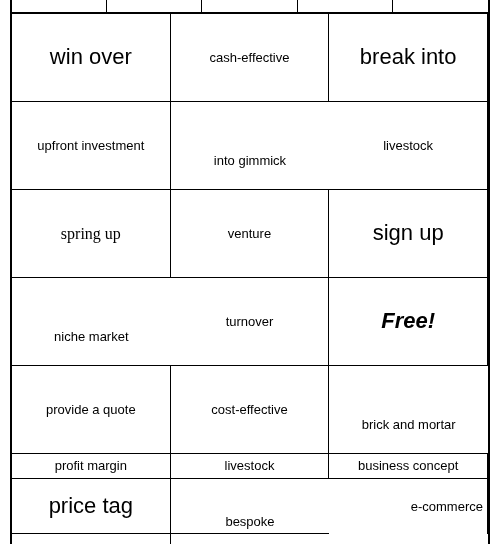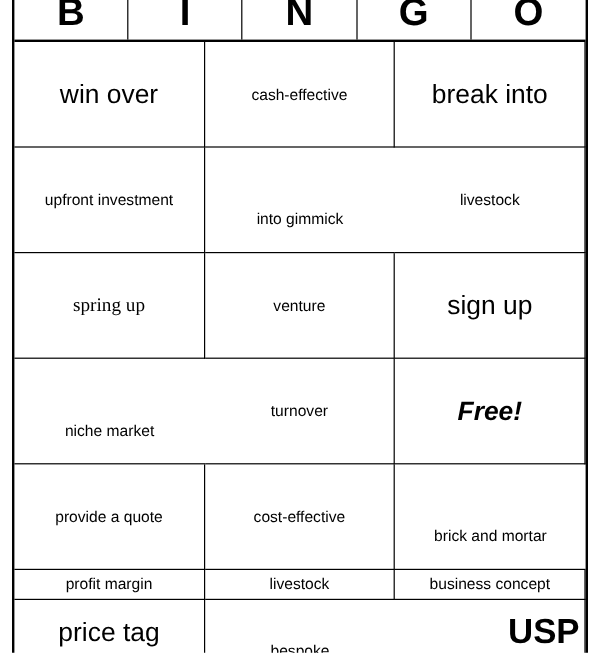--- a/index.html
+++ b/index.html
@@ -142,16 +142,19 @@
       <div class="bingo-cell">
         <span class="text-small">business concept</span>
       </div>
       <div class="bingo-cell">
         <span class="text-large">price tag</span>
       </div>
       <div class="bingo-cell">
         <span class="text-small">bespoke</span>
       </div>
       <div class="bingo-cell">
+        <span class="text-small">e-commerce</span>
+      </div>
+      <div class="bingo-cell">
         <span class="usp-cell">USP</span>
       </div>
     </div>
 </div>
 
 </body></html>

